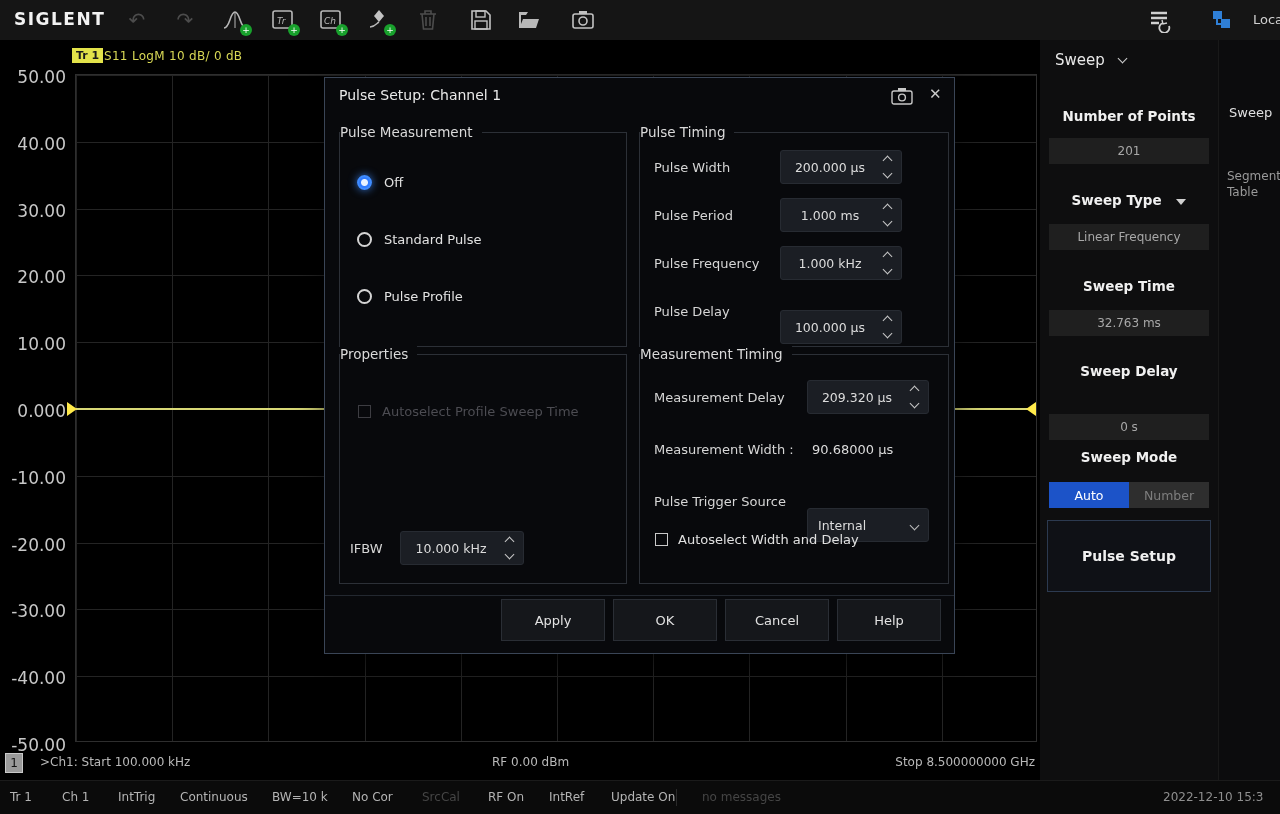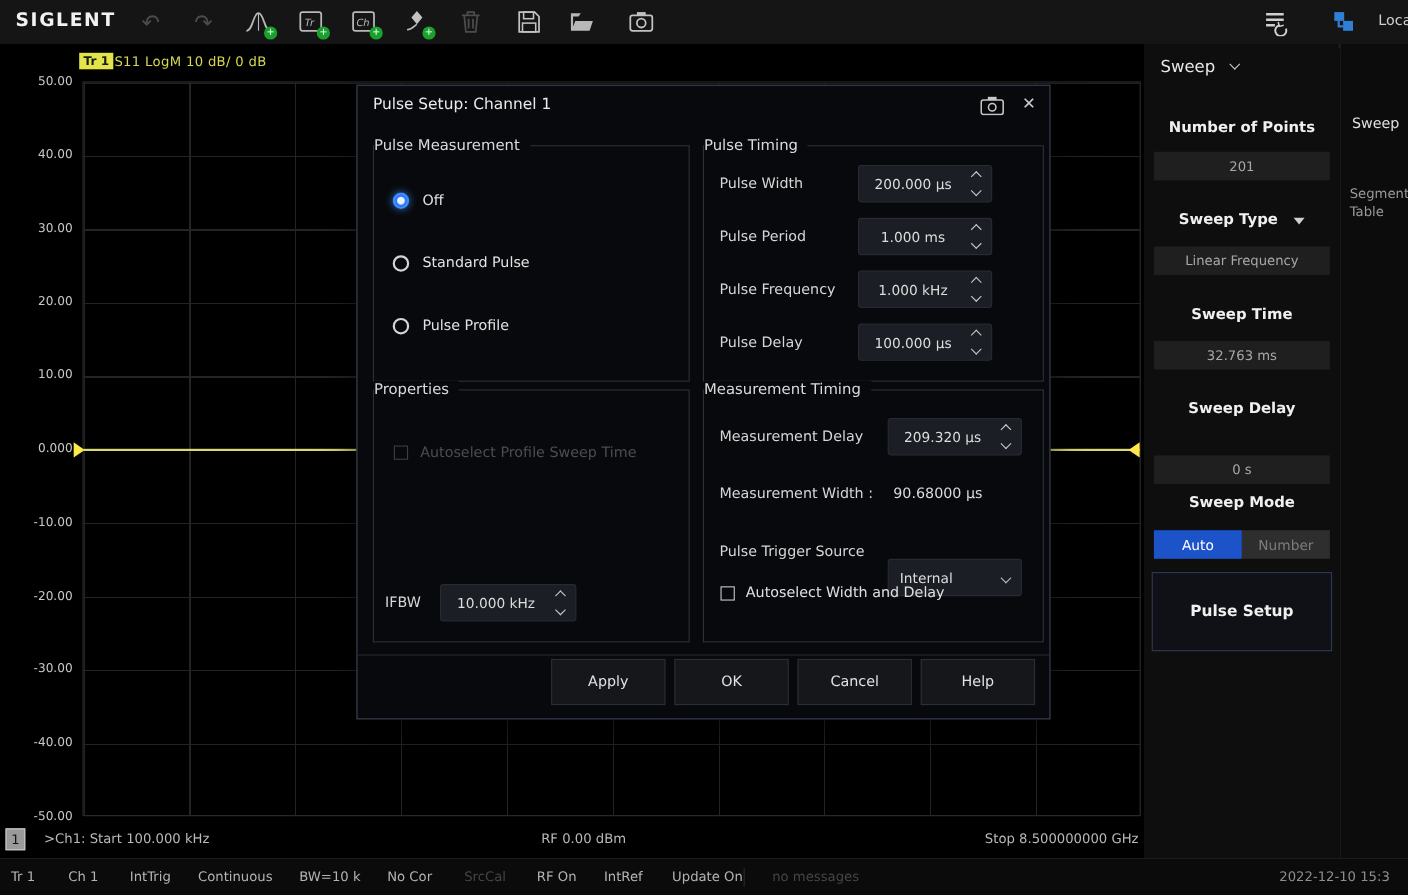--- a/index.html
+++ b/index.html
@@ -13,21 +13,21 @@
   .tb-icon{position:absolute;top:7px;width:26px;height:26px;display:flex;align-items:center;justify-content:center;}
   .tb-glyph{font-size:20px;color:#4c4c4c;line-height:1;}
   .badge{position:absolute;right:-4px;bottom:-3px;width:12px;height:12px;border-radius:50%;
          background:#18a12c;color:#fff;font-size:9px;font-style:normal;line-height:12px;text-align:center;}
   .local-txt{position:absolute;left:1253px;top:12px;font-size:13px;color:#cfcfcf;white-space:nowrap;}
 
   
   .graph-panel{position:absolute;left:0;top:40px;width:1040px;height:740px;background:#000;}
   .legend-chip{position:absolute;left:72px;top:8px;background:#e3e34a;color:#1a1a1a;font-size:11px;font-weight:bold;padding:1px 4px;}
   .legend-txt{position:absolute;left:104px;top:9px;color:#d8d855;font-size:12px;letter-spacing:.3px;}
-  .ytick{position:absolute;left:0;width:66px;text-align:right;color:#c8c8c8;font-size:11px;}
+  .ytick{position:absolute;left:0;width:66px;text-align:right;color:#c8c8c8;font-size:17px;}
   .grid{position:absolute;left:75px;top:34px;width:962px;height:668px;border:1px solid #2e2e2e;box-sizing:border-box;
         background-image:repeating-linear-gradient(to right,#242424 0 1px,transparent 1px 96.2px),
                          repeating-linear-gradient(to bottom,#242424 0 1px,transparent 1px 66.8px);}
   .trace{position:absolute;left:0;top:333px;width:100%;height:2px;background:#d9d977;}
   .mk-left{position:absolute;left:-9px;top:327px;width:0;height:0;
            border-top:7px solid transparent;border-bottom:7px solid transparent;border-left:10px solid #ffe94a;}
   .mk-right{position:absolute;right:0;top:327px;width:0;height:0;
            border-top:7px solid transparent;border-bottom:7px solid transparent;border-right:10px solid #ffe94a;}
   .ch-chip{position:absolute;left:5px;top:713px;width:18px;height:20px;background:#9a9a9a;color:#111;
            font-size:12px;display:flex;align-items:center;justify-content:center;border:1px solid #c9c9c9;box-sizing:border-box;}
@@ -306,21 +306,21 @@
     <span class="fld-label" style="top:123px">Pulse Frequency</span>
     <div class="spinbox" style="left:140px;top:113px;width:122px;">
       <span class="spin-value">1.000 kHz</span>
       <span class="spin-arrows">
           <i class="chev up"></i>
           <i class="chev down"></i>
         </span>
     </div>
 
     <span class="fld-label" style="top:171px">Pulse Delay</span>
-    <div class="spinbox" style="left:140px;top:161px;width:122px;">
+    <div class="spinbox" style="left:140px;top:177px;width:122px;">
       <span class="spin-value">100.000 µs</span>
       <span class="spin-arrows">
           <i class="chev up"></i>
           <i class="chev down"></i>
         </span>
     </div>
   </div>
 
   <div class="group" style="left:14px;top:276px;width:288px;height:230px;">
     <span class="legend">Properties</span>

